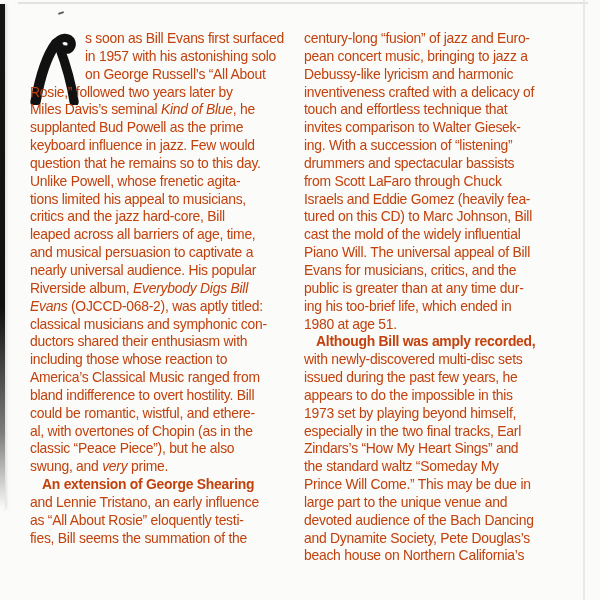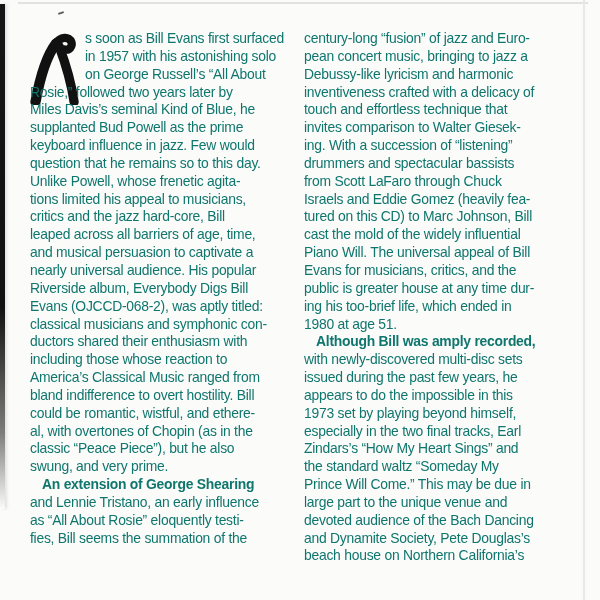--- a/index.html
+++ b/index.html
@@ -17,26 +17,26 @@
   }
   .scan-top-line{position:absolute;left:18px;top:2px;width:570px;height:2px;background:#dddcd8;opacity:.8;}
   .scan-right-line{position:absolute;left:583px;top:0;width:2px;height:600px;background:#e9e8e4;}
   .speck{position:absolute;background:#5a5a58;border-radius:1px;}
   .speck-1{left:58px;top:12px;width:6px;height:2px;transform:rotate(-18deg);}
   
   .columns{position:absolute;left:30px;top:30px;display:flex;gap:18px;}
   .col{width:256px;}
   .line{
     height:17.85px;line-height:17.85px;
-    font-size:13.9px;letter-spacing:-0.25px;color:#0f766e;
+    font-size:13.9px;letter-spacing:-0.25px;color:#c2410c;
     white-space:nowrap;
   }
   .line.indent{padding-left:12px;font-weight:bold;}
   .line.drop-offset{padding-left:55px;}
-  .it{}
+  .it{font-style:italic;}
   
   .drop-cap{position:absolute;left:27px;top:33px;width:52px;height:72px;}
   .drop-cap svg{display:block;width:100%;height:100%;}
   .sr{position:absolute;width:1px;height:1px;overflow:hidden;clip:rect(0 0 0 0);}
 </style>
 </head>
 <body>
 
 <div class="page">
 
@@ -94,21 +94,21 @@
         <div class="line"><span>touch and effortless technique that</span></div>
         <div class="line"><span>invites comparison to Walter Giesek-</span></div>
         <div class="line"><span>ing. With a succession of “listening”</span></div>
         <div class="line"><span>drummers and spectacular bassists</span></div>
         <div class="line"><span>from Scott LaFaro through Chuck</span></div>
         <div class="line"><span>Israels and Eddie Gomez (heavily fea-</span></div>
         <div class="line"><span>tured on this CD) to Marc Johnson, Bill</span></div>
         <div class="line"><span>cast the mold of the widely influential</span></div>
         <div class="line"><span>Piano Will. The universal appeal of Bill</span></div>
         <div class="line"><span>Evans for musicians, critics, and the</span></div>
-        <div class="line"><span>public is greater house at any time dur-</span></div>
+        <div class="line"><span>public is greater than at any time dur-</span></div>
         <div class="line"><span>ing his too-brief life, which ended in</span></div>
         <div class="line"><span>1980 at age 51.</span></div>
         <div class="line indent"><span>Although Bill was amply recorded,</span></div>
         <div class="line"><span>with newly-discovered multi-disc sets</span></div>
         <div class="line"><span>issued during the past few years, he</span></div>
         <div class="line"><span>appears to do the impossible in this</span></div>
         <div class="line"><span>1973 set by playing beyond himself,</span></div>
         <div class="line"><span>especially in the two final tracks, Earl</span></div>
         <div class="line"><span>Zindars’s “How My Heart Sings” and</span></div>
         <div class="line"><span>the standard waltz “Someday My</span></div>

